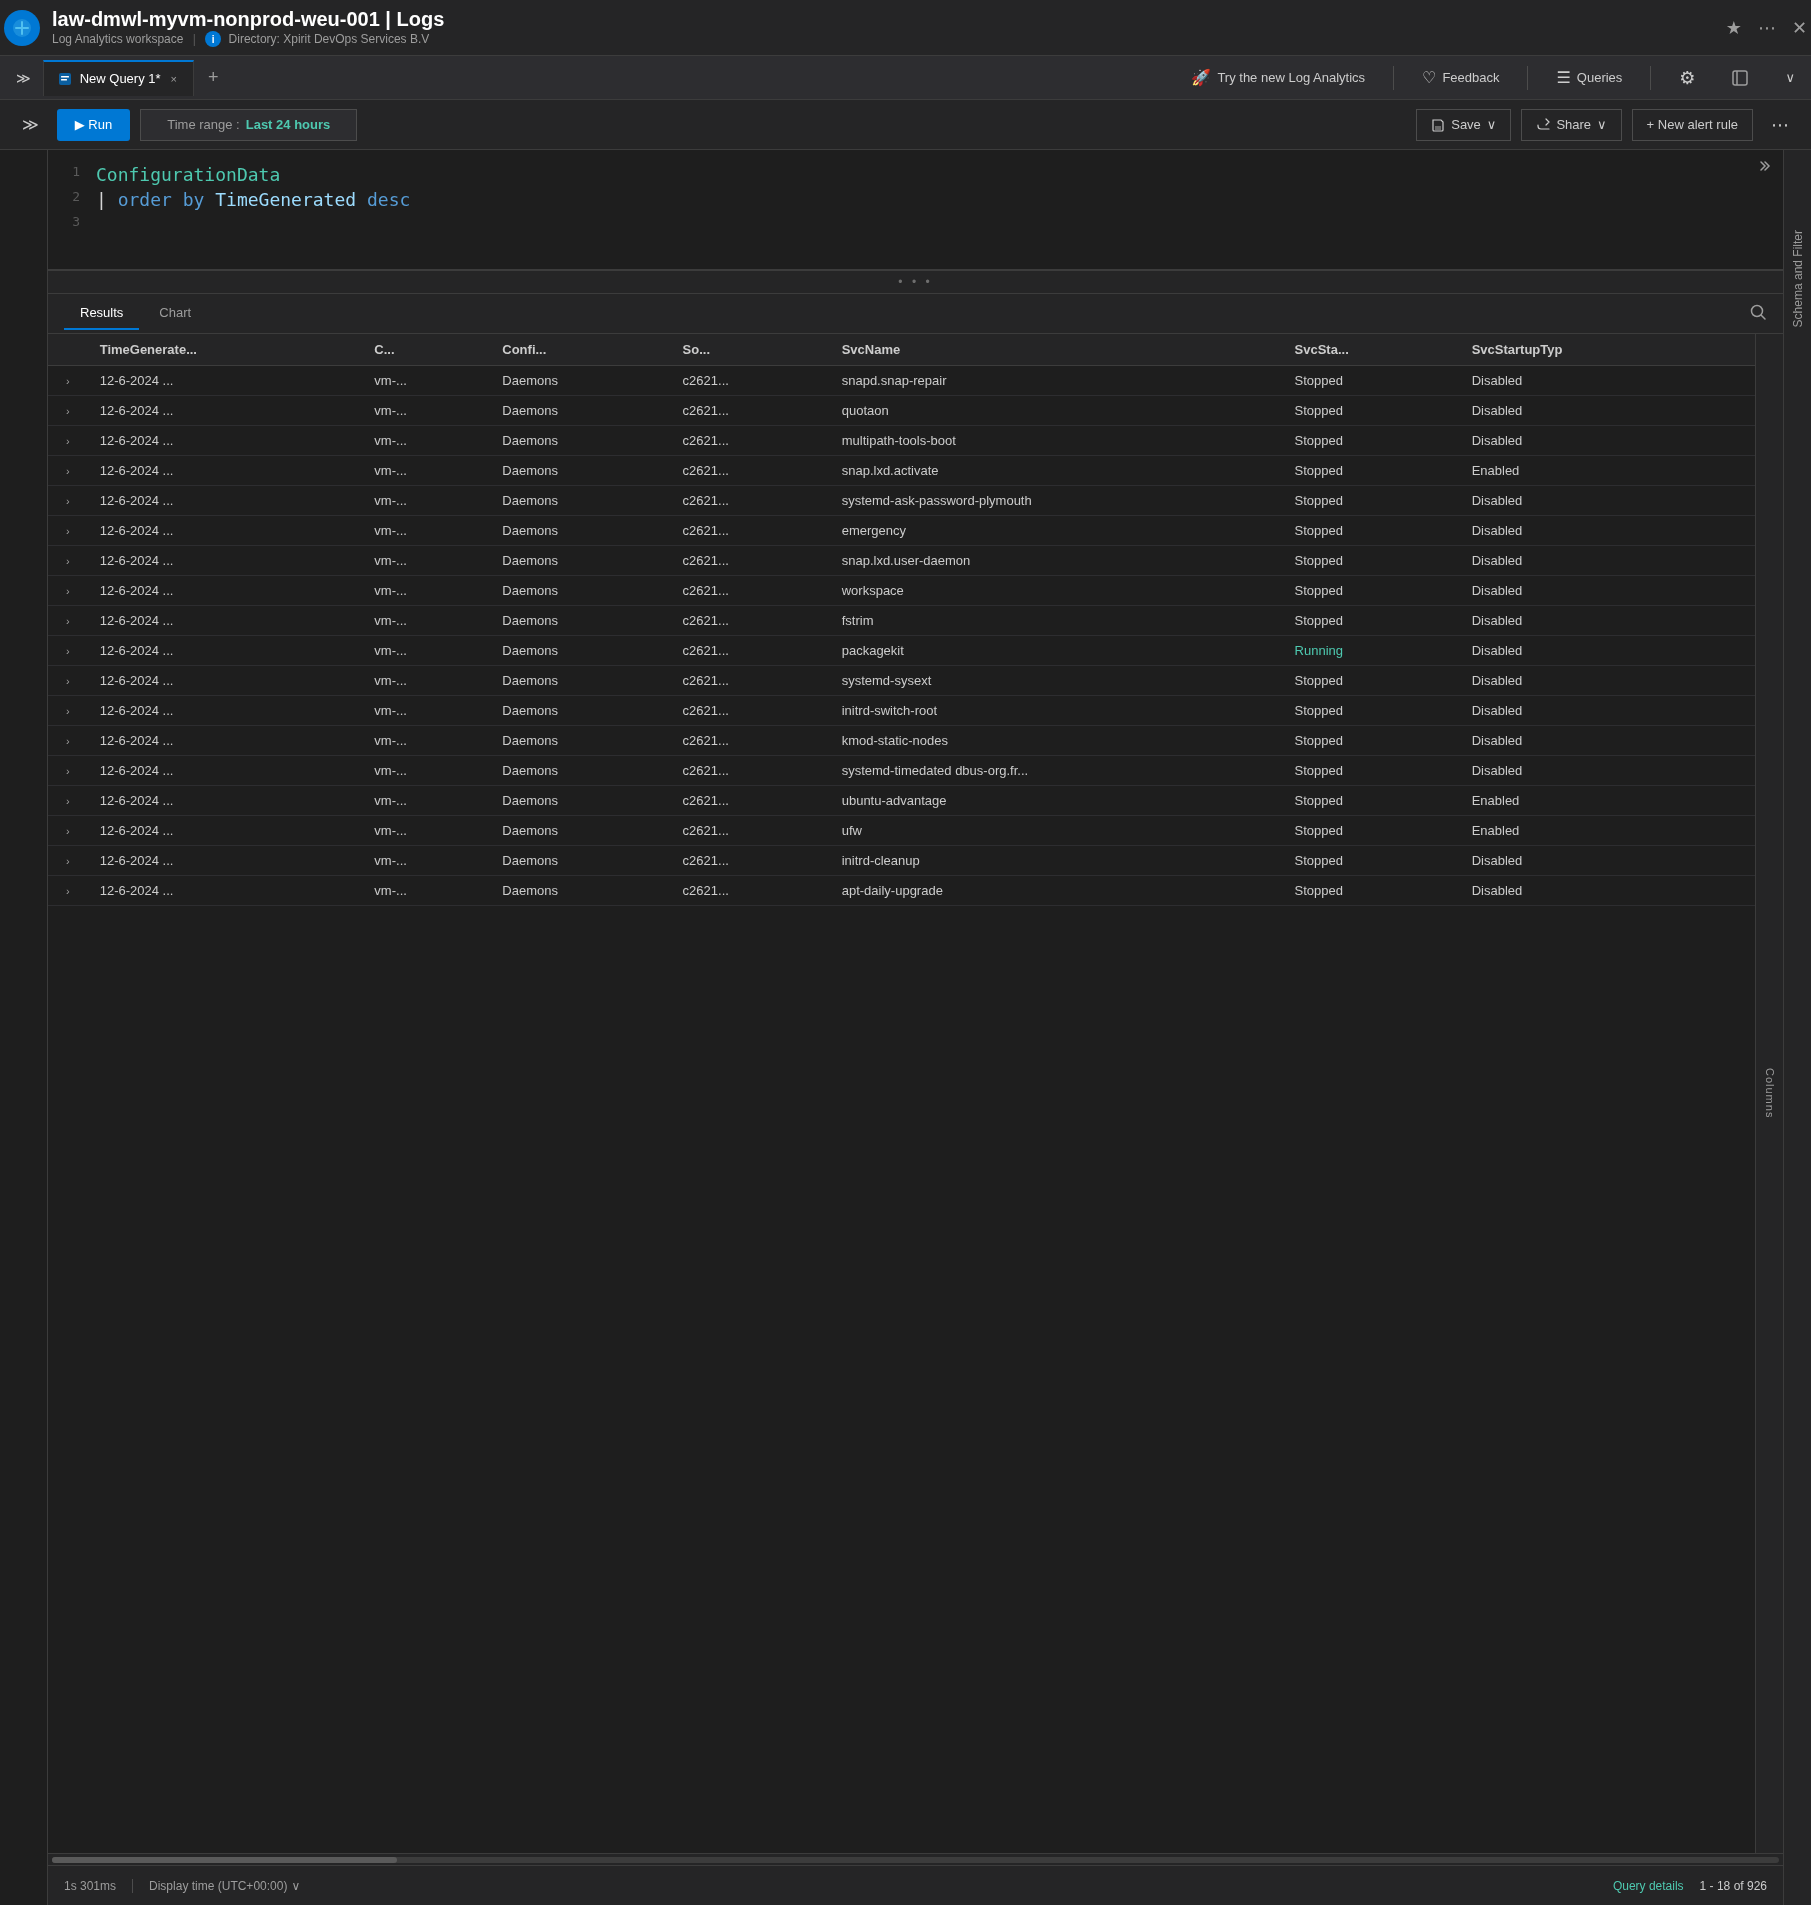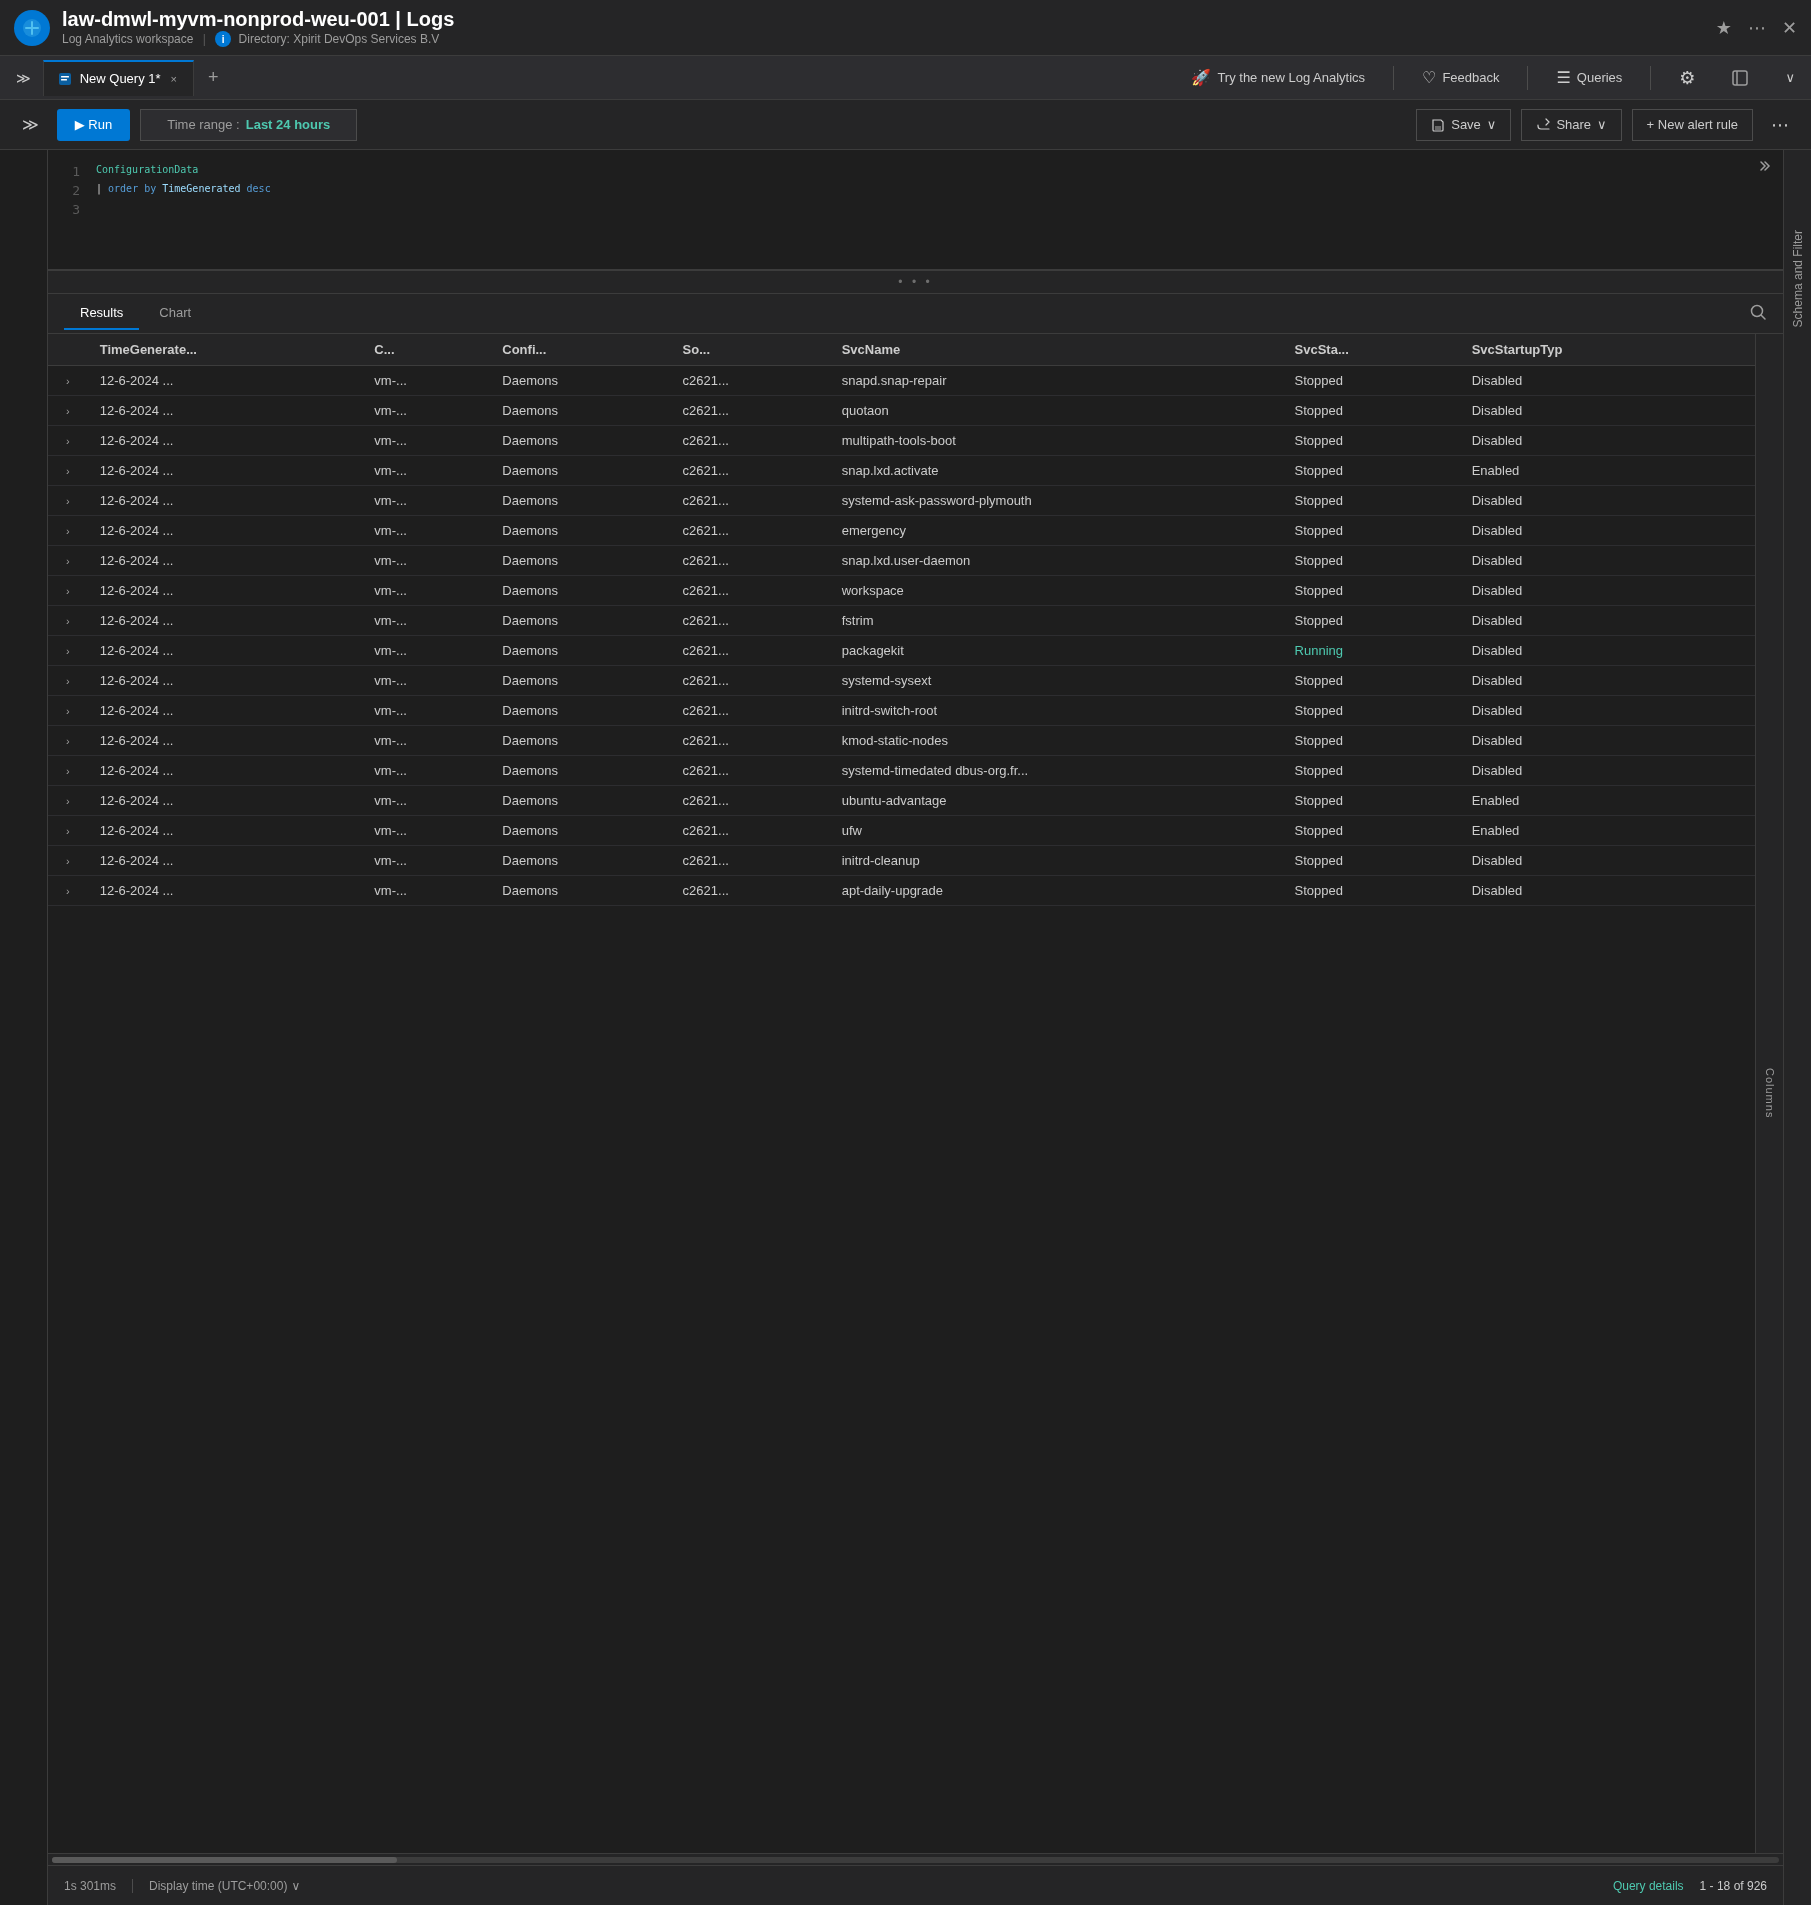--- a/index.html
+++ b/index.html
@@ -11,21 +11,21 @@
       width: 1811px;
       min-height: 1905px;
       overflow-x: hidden;
     }
 
     
     .title-bar {
       background: #252526;
       display: flex;
       align-items: center;
-      padding: 8px 14px;
+      padding: 8px 4px;
       height: 56px;
       border-bottom: 1px solid #3c3c3c;
     }
     .title-bar-logo {
       width: 36px; height: 36px;
       background: #0078d4;
       border-radius: 50%;
       display: flex; align-items: center; justify-content: center;
       margin-right: 12px;
       flex-shrink: 0;
@@ -260,21 +260,21 @@
       color: #5a5a5a;
       min-width: 48px;
       text-align: right;
       padding-right: 16px;
       font-family: 'Consolas', monospace;
       font-size: 13px;
       user-select: none;
     }
     .line-content {
       font-family: 'Consolas', monospace;
-      font-size: 10px;
+      font-size: 18px;
       color: #d4d4d4;
     }
     .kw-table { color: #4ec9b0; }
     .kw-pipe { color: #d4d4d4; }
     .kw-order { color: #569cd6; }
     .kw-by { color: #569cd6; }
     .kw-field { color: #9cdcfe; }
     .kw-desc { color: #569cd6; }
 
     .resize-handle {

